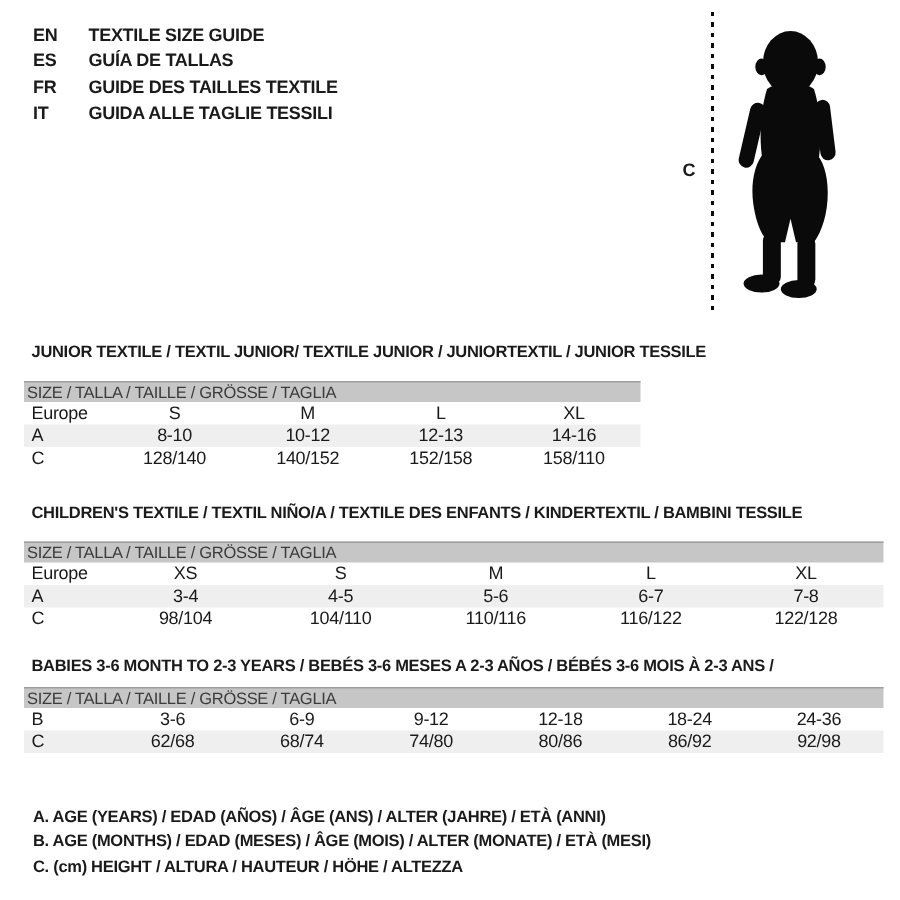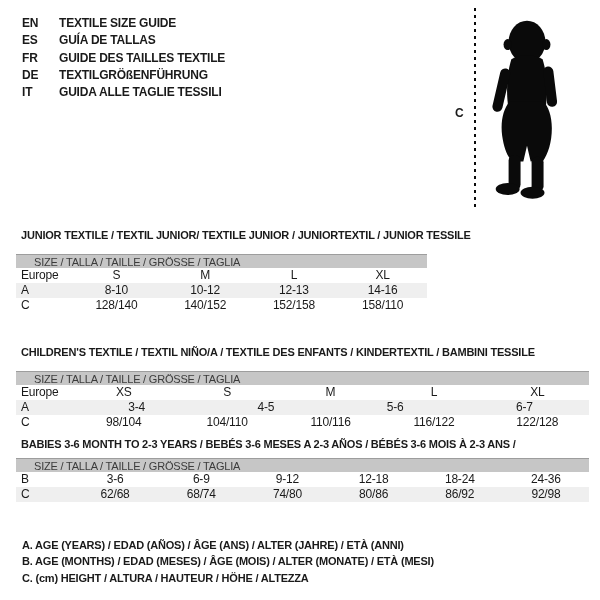--- a/index.html
+++ b/index.html
@@ -24,34 +24,34 @@
     background:repeating-linear-gradient(to bottom, var(--sil,#0a0a0a) 0 3px, transparent 3px 7px);
   }
   .height-label{
     position:absolute;left:455px;top:106px;
     font-size:12px;font-weight:bold;
   }
   .baby-svg{position:absolute;left:481px;top:8px;}
   
   .section{position:absolute;left:16px;margin-top:16px;}
   .sec-1{top:211px;width:411px;}
-  .sec-2{top:328px;width:573px;}
+  .sec-2{top:318px;width:573px;}
   .sec-3{top:420px;width:573px;}
   .table-title{
     font-size:11px;font-weight:bold;letter-spacing:-0.2px;
     line-height:16px;padding-left:5px;white-space:nowrap;
   }
   .size-table{margin-top:11px;}
   .sec-3 .size-table{margin-top:6px;}
   .size-bar{
     height:14px;line-height:14px;
     background:var(--bar-bg,#c6c6c6);
     border-top:1px solid var(--bar-bd,#9d9d9d);
     color:#3b3b3b;font-size:11px;letter-spacing:-0.2px;
-    padding-left:18px;box-sizing:border-box;
+    padding-left:2px;box-sizing:border-box;
   }
   .trow{
     display:flex;height:15px;line-height:15px;
     font-size:12px;letter-spacing:-0.2px;
   }
   .trow.shaded{background:var(--row-bg,#efefef);}
   .trow .lbl{flex:0 0 56px;padding-left:5px;box-sizing:border-box;}
   .trow .cell{flex:1;text-align:center;}
   
   .legend{
@@ -70,24 +70,20 @@
         <span class="lang-code">EN</span>
         <span class="lang-text">TEXTILE SIZE GUIDE</span>
       </div>
       <div class="lang-row">
         <span class="lang-code">ES</span>
         <span class="lang-text">GUÍA DE TALLAS</span>
       </div>
       <div class="lang-row">
         <span class="lang-code">FR</span>
         <span class="lang-text">GUIDE DES TAILLES TEXTILE</span>
-      </div>
-      <div class="lang-row">
-        <span class="lang-code">DE</span>
-        <span class="lang-text">TEXTILGRÖßENFÜHRUNG</span>
       </div>
       <div class="lang-row">
         <span class="lang-code">IT</span>
         <span class="lang-text">GUIDA ALLE TAGLIE TESSILI</span>
       </div>
     </div>
 
   <div class="dash-line"></div>
   <div class="height-label">C</div>
 
@@ -151,20 +147,21 @@
           <span class="cell">M</span>
           <span class="cell">L</span>
           <span class="cell">XL</span>
         </div>
         <div class="trow shaded">
           <span class="lbl">A</span>
           <span class="cell">3-4</span>
           <span class="cell">4-5</span>
           <span class="cell">5-6</span>
           <span class="cell">6-7</span>
+          <span class="cell">7-8</span>
         </div>
         <div class="trow">
           <span class="lbl">C</span>
           <span class="cell">98/104</span>
           <span class="cell">104/110</span>
           <span class="cell">110/116</span>
           <span class="cell">116/122</span>
           <span class="cell">122/128</span>
         </div>
       </div>

